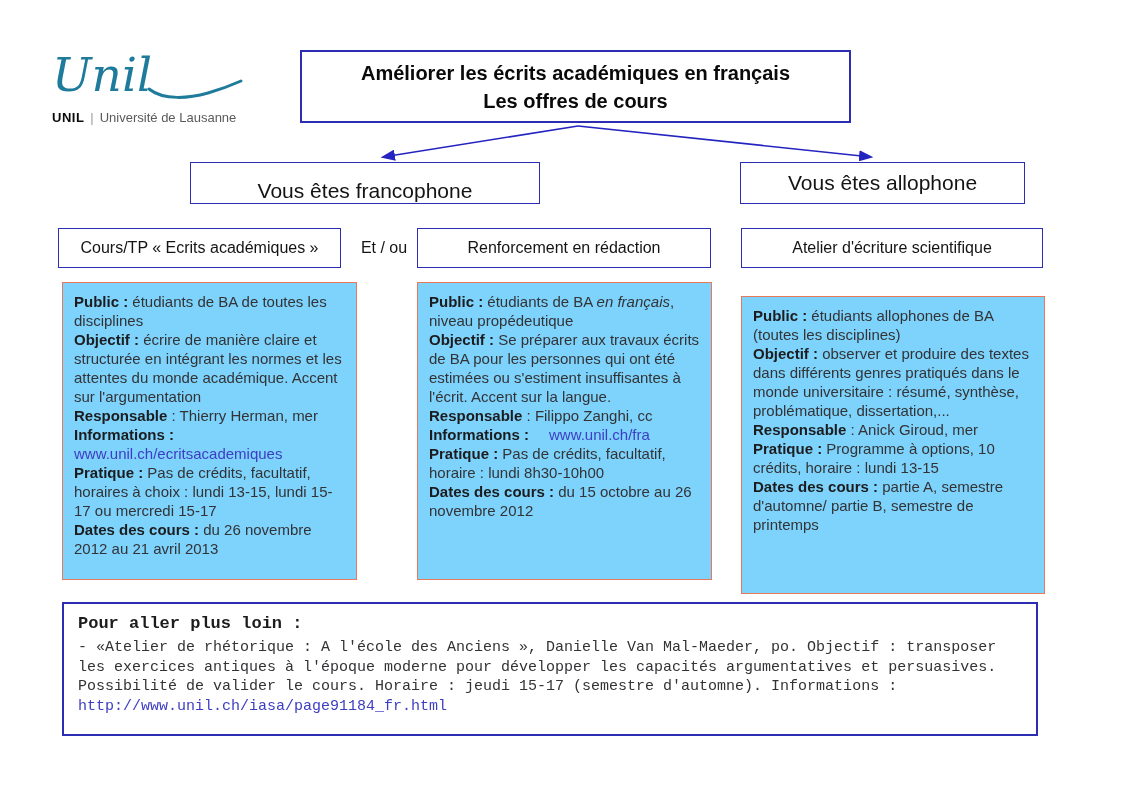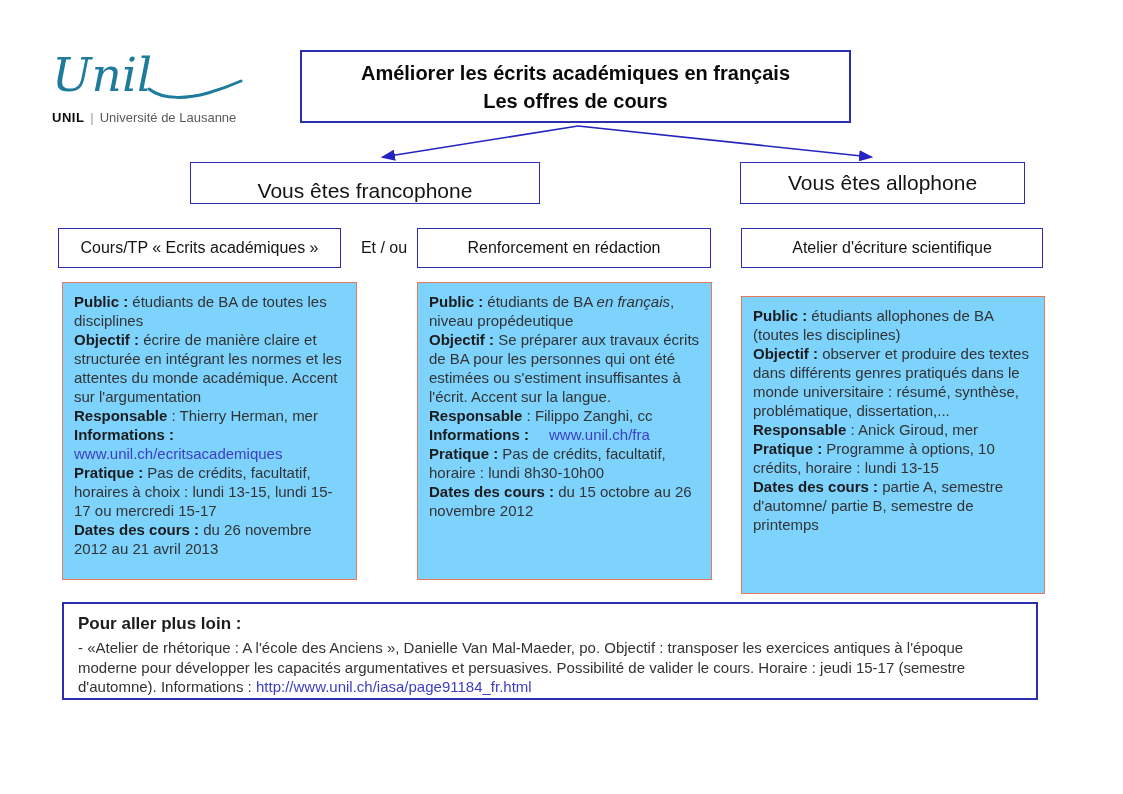--- a/index.html
+++ b/index.html
@@ -101,16 +101,16 @@
 </div>
 
 <div class="abs card" style="left:741px;top:296px;width:304px;height:298px;">
   <div class="field"><b>Public :</b><span> étudiants allophones de BA (toutes les disciplines)</span></div>
   <div class="field"><b>Objectif :</b><span> observer et produire des textes dans différents genres pratiqués dans le monde universitaire : résumé, synthèse, problématique, dissertation,...</span></div>
   <div class="field"><b>Responsable</b><span> : Anick Giroud, mer</span></div>
   <div class="field"><b>Pratique :</b><span> Programme à options, 10 crédits, horaire : lundi 13-15</span></div>
   <div class="field"><b>Dates des cours :</b><span> partie A, semestre d'automne/ partie B, semestre de printemps</span></div>
 </div>
 
-<div class="abs footer-box" style="left:62px;top:602px;width:976px;height:98px;">
+<div class="abs footer-box" style="left:62px;top:602px;width:976px;height:134px;font-family:Liberation Mono, monospace;">
   <div class="footer-title">Pour aller plus loin :</div>
   <div class="footer-item"><span>- «Atelier de rhétorique :  A l'école des Anciens », Danielle Van Mal-Maeder, po. Objectif : transposer les exercices antiques à l'époque moderne pour développer les capacités argumentatives et persuasives. Possibilité de valider le cours. Horaire : jeudi 15-17 (semestre d'automne). Informations : </span><a class="link">http://www.unil.ch/iasa/page91184_fr.html</a></div>
 </div>
 
 </body></html>

